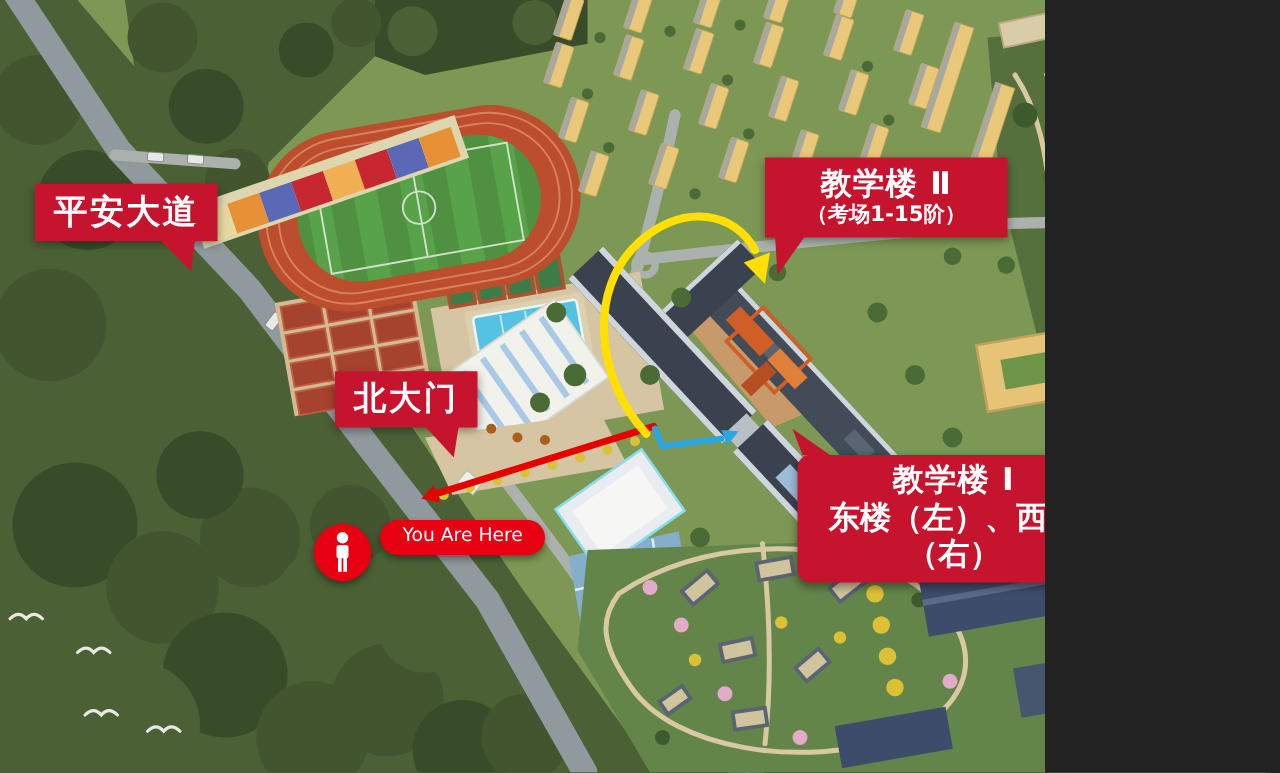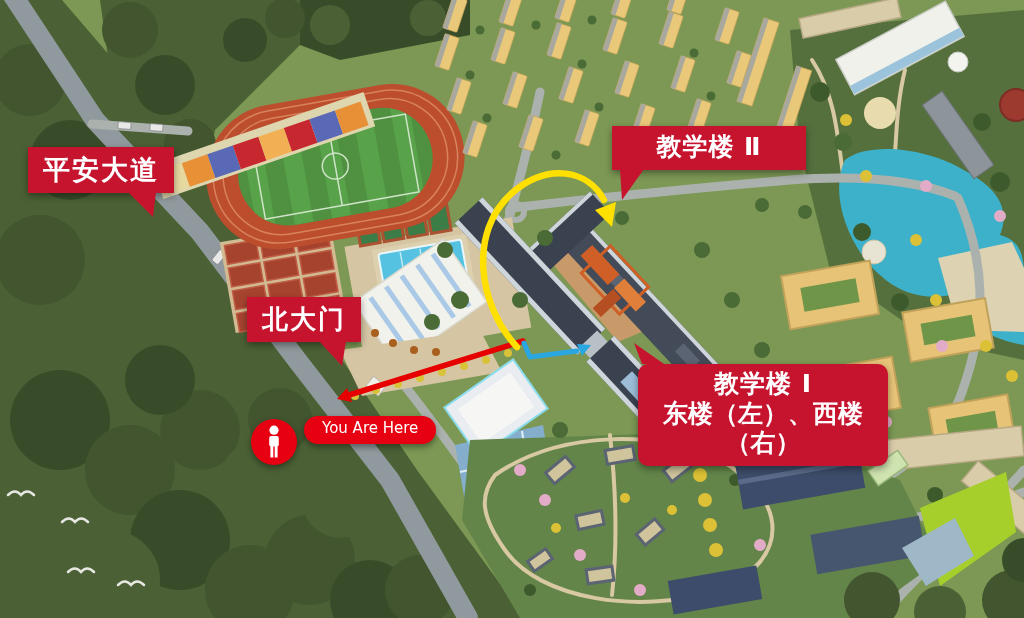--- a/index.html
+++ b/index.html
@@ -1,16 +1,16 @@
 <!DOCTYPE html>
 <html><head>
 <meta charset="utf-8">
 <style>
   html,body{margin:0;padding:0;background:#222;}
-  .stage{position:relative;width:1024px;height:618px;overflow:hidden;
+  .stage{position:relative;width:836px;height:618px;overflow:hidden;
          font-family:"DejaVu Sans","Liberation Sans",sans-serif;background:#7c9854;}
   svg.map{position:absolute;left:0;top:0;}
 
   
   .f1{fill:#42552f}.f2{fill:#4b6135}.f3{fill:#394c2a}.f4{fill:#55703c}
   .tree{fill:#4a6a36}.treeD{fill:#3d5a2d}.treeY{fill:#dcc136}.treeP{fill:#e2abc8}
   .roadM{stroke:#90999d;stroke-width:20;fill:none;stroke-linecap:round}
   .roadS{stroke:#abb2ae;stroke-width:9;fill:none;stroke-linecap:round}
   .walk{stroke:#d8c9a2;stroke-width:4;fill:none;stroke-linecap:round}
   .plaza{fill:#d5c5a3}
@@ -49,21 +49,21 @@
 
   
   .bubble{position:absolute;background:#c6142f;color:#fff;font-weight:bold;
           text-align:center;box-shadow:0 3px 7px rgba(0,0,0,.4);line-height:1.18;}
   .bubble .tail{position:absolute;overflow:visible}
   .bubble .tail polygon{fill:#c6142f}
   #label-avenue{left:28px;top:147px;padding:7px 15px;font-size:27px;letter-spacing:2px;}
   #label-b2{left:612px;top:126px;padding:6px 12px 8px;width:170px;}
   #label-b2 .t1{font-size:25px;letter-spacing:1px;}
   #label-b2 .t2{font-size:17px;}
-  #label-gate{left:247px;top:297px;padding:7px 15px;font-size:26px;letter-spacing:2px;}
+  #label-gate{left:268px;top:297px;padding:7px 15px;font-size:26px;letter-spacing:2px;}
   #label-b1{left:638px;top:364px;padding:5px 14px 8px;width:222px;border-radius:10px;}
   #label-b1 .t1{font-size:25px;letter-spacing:1px;}
   #label-b1 .t2{font-size:25px;}
 
   
   .yah-circle{position:absolute;left:251px;top:419px;width:46px;height:46px;
               background:#e60012;border-radius:50%;box-shadow:0 3px 6px rgba(0,0,0,.4);
               display:flex;align-items:center;justify-content:center;}
   .yah-pill{position:absolute;left:304px;top:416px;background:#e60012;color:#fff;
             border-radius:28px;padding:4px 18px 7px;text-align:center;
@@ -499,20 +499,21 @@
 
 <div class="bubble" id="label-avenue">
   <span>平安大道</span>
   <svg class="tail" width="32" height="26" style="right:16px;bottom:-25px">
     <polygon points="2,0 30,0 27,25"></polygon>
   </svg>
 </div>
 
 <div class="bubble" id="label-b2">
   <div class="t1">教学楼 Ⅱ</div>
+  <div class="t2">（考场1-15阶）</div>
   <svg class="tail" width="30" height="32" style="left:4px;bottom:-31px">
     <polygon points="4,0 28,0 6,31"></polygon>
   </svg>
 </div>
 
 <div class="bubble" id="label-gate">
   <span>北大门</span>
   <svg class="tail" width="30" height="26" style="right:12px;bottom:-25px">
     <polygon points="0,0 27,0 23,25"></polygon>
   </svg>

